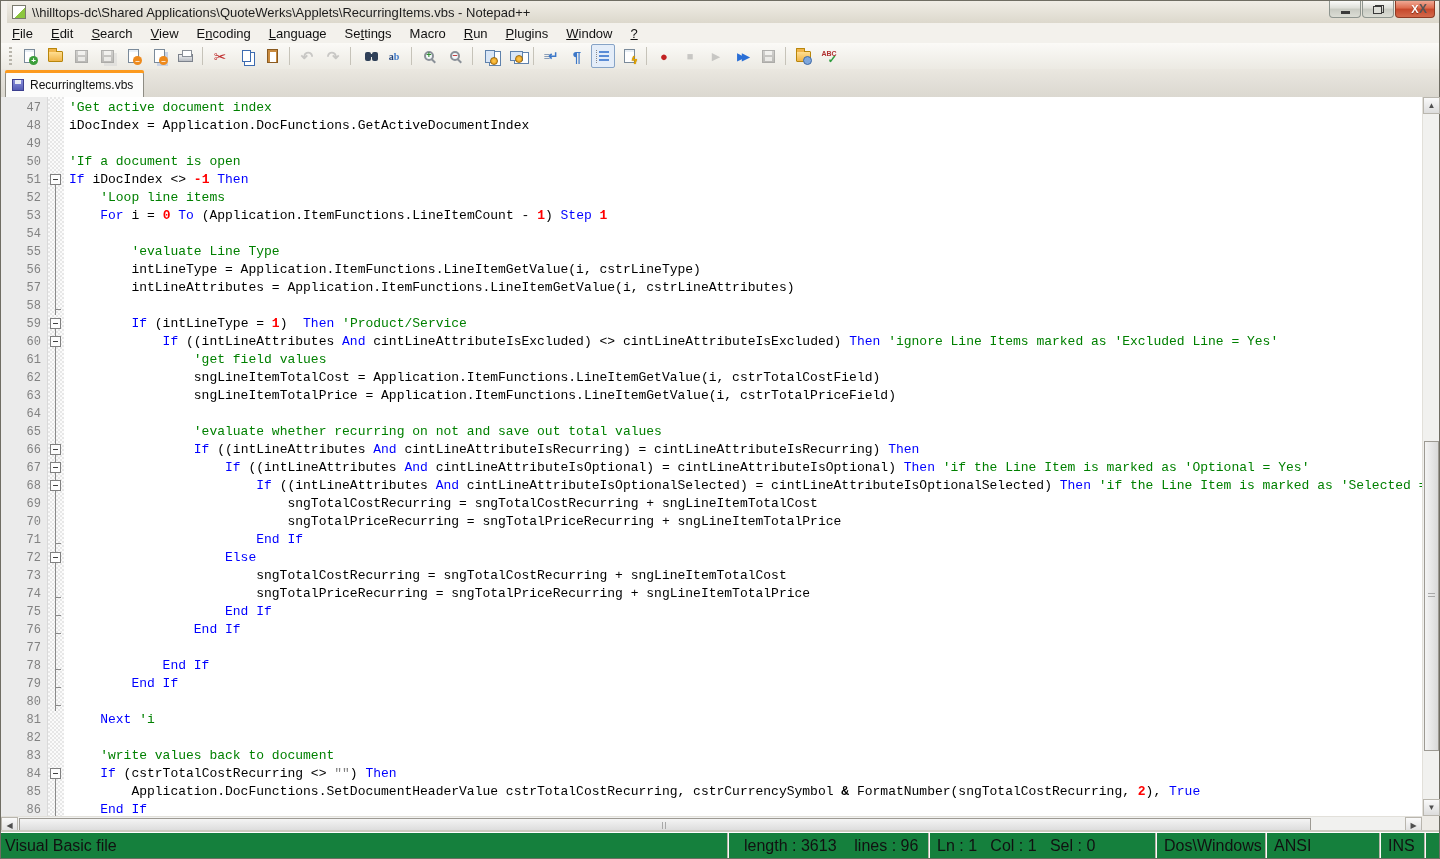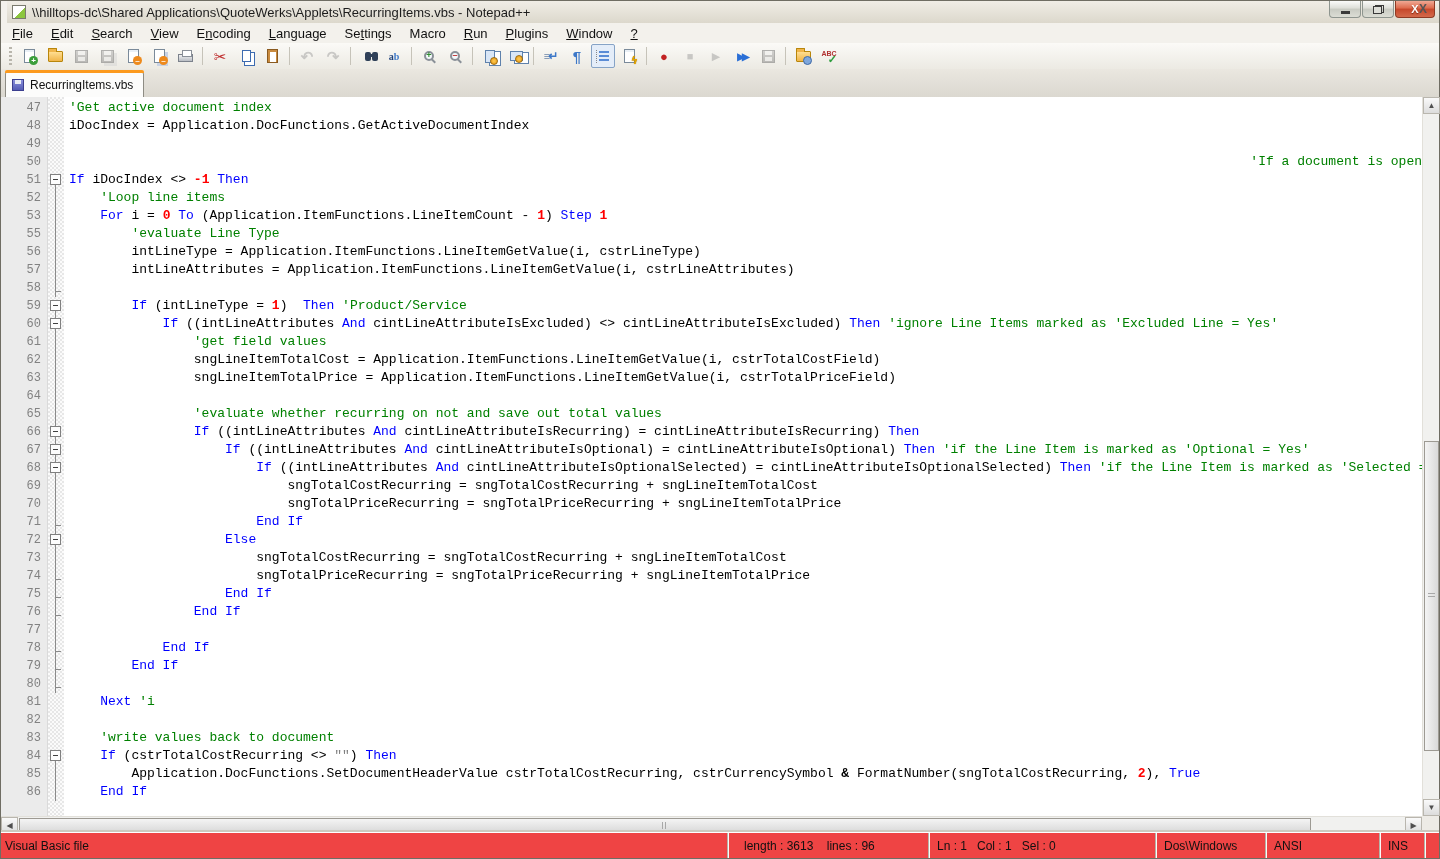--- a/index.html
+++ b/index.html
@@ -134,23 +134,23 @@
   #hscroll{position:absolute;left:0;right:17px;bottom:0;height:17px;background:#F1F1EF;border-top:1px solid #E2E0DA;box-sizing:border-box;}
   #hscroll-left{left:0;top:0;width:17px;height:17px;}
   #hscroll-right{right:0;top:0;width:17px;height:17px;}
   #hthumb{position:absolute;top:1px;height:15px;left:18px;width:1292px;
     background:linear-gradient(#F4F4F4,#D9D9D9);border:1px solid #9D9A93;box-sizing:border-box;}
   #hthumb::after{content:"";position:absolute;top:3px;bottom:3px;left:50%;margin-left:-3px;width:6px;
     background:repeating-linear-gradient(90deg,#A8A8A8 0 1px,transparent 1px 3px);}
   #sb-corner{position:absolute;right:0;bottom:0;width:17px;height:17px;background:#EDEBE6;}
 
   
-  #statusbar{position:absolute;left:0;right:0;bottom:0;height:25px;background:#ef4444;
+  #statusbar{position:absolute;left:0;right:0;bottom:0;height:25px;background:#15803d;
     border-top:1px solid #FFFFFF;box-shadow:0 -2px 0 #CDCABF;display:flex;align-items:stretch;
-    font-size:12px;color:#111;}
+    font-size:16px;color:#111;}
   .sb-cell{display:flex;align-items:center;padding-left:8px;white-space:pre;box-sizing:border-box;
     border-left:1px solid #B6B3A8;box-shadow:inset 1px 0 0 #FBFAF7;}
   .sb-cell:first-child{border-left:none;box-shadow:none;padding-left:4px;flex:1;}
 </style>
 </head>
 <body>
 
 <div id="app-window">
 
   <div id="titlebar">
@@ -376,38 +376,43 @@
           <div class="ct" style="padding-left: calc(0ch + 5px);"><span class="s-d">iDocIndex = Application.DocFunctions.GetActiveDocumentIndex</span></div>
         </div>
         <div class="crow">
           <span class="ln">49</span>
           <span class="fm fm-none"></span>
           <div class="ct" style="padding-left: calc(0ch + 5px);"></div>
         </div>
         <div class="crow">
           <span class="ln">50</span>
           <span class="fm fm-none"></span>
-          <div class="ct" style="padding-left: calc(0ch + 5px); text-align: right;"><span class="s-c">'If a document is open</span></div>
+          <div class="ct" style="padding-left: calc(0ch + 5px);"><span class="s-c">'If a document is open</span></div>
         </div>
         <div class="crow">
           <span class="ln">51</span>
           <span class="fm fm-boxtop">
             <i class="fbox"></i>
           </span>
           <div class="ct" style="padding-left: calc(0ch + 5px);"><span class="s-k">If</span><span class="s-d"> iDocIndex &lt;&gt; </span><span class="s-n">-1</span><span class="s-d"> </span><span class="s-k">Then</span></div>
         </div>
         <div class="crow">
           <span class="ln">52</span>
           <span class="fm fm-line"></span>
           <div class="ct" style="padding-left: calc(4ch + 5px);"><span class="s-c">'Loop line items</span></div>
         </div>
         <div class="crow">
           <span class="ln">53</span>
           <span class="fm fm-line"></span>
           <div class="ct" style="padding-left: calc(4ch + 5px);"><span class="s-k">For</span><span class="s-d"> i = </span><span class="s-n">0</span><span class="s-d"> </span><span class="s-k">To</span><span class="s-d"> (Application.ItemFunctions.LineItemCount - </span><span class="s-n">1</span><span class="s-d">) </span><span class="s-k">Step</span><span class="s-d"> </span><span class="s-n">1</span></div>
+        </div>
+        <div class="crow">
+          <span class="ln">54</span>
+          <span class="fm fm-line"></span>
+          <div class="ct" style="padding-left: calc(0ch + 5px);"></div>
         </div>
         <div class="crow">
           <span class="ln">55</span>
           <span class="fm fm-line"></span>
           <div class="ct" style="padding-left: calc(8ch + 5px);"><span class="s-c">'evaluate Line Type</span></div>
         </div>
         <div class="crow">
           <span class="ln">56</span>
           <span class="fm fm-line"></span>
           <div class="ct" style="padding-left: calc(8ch + 5px);"><span class="s-d">intLineType = Application.ItemFunctions.LineItemGetValue(i, cstrLineType)</span></div>

